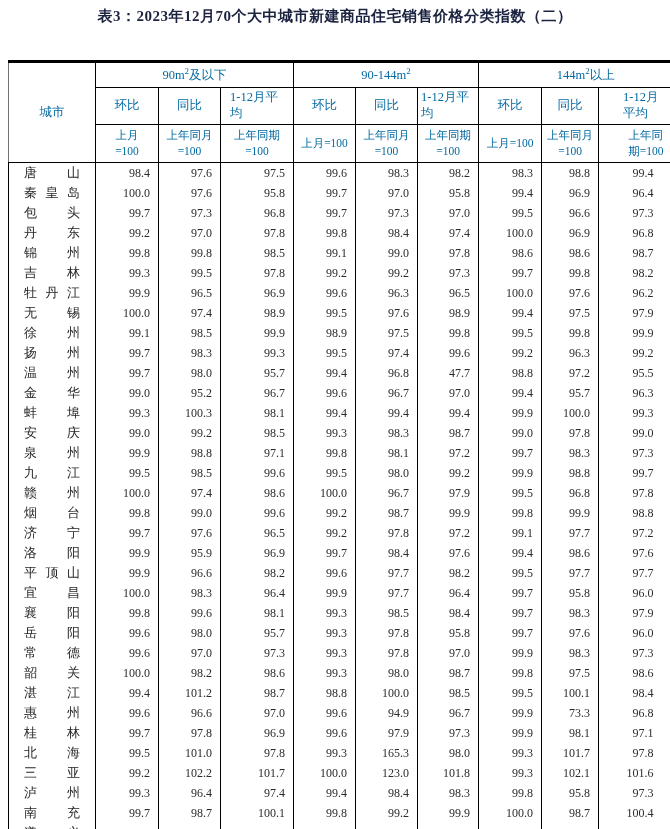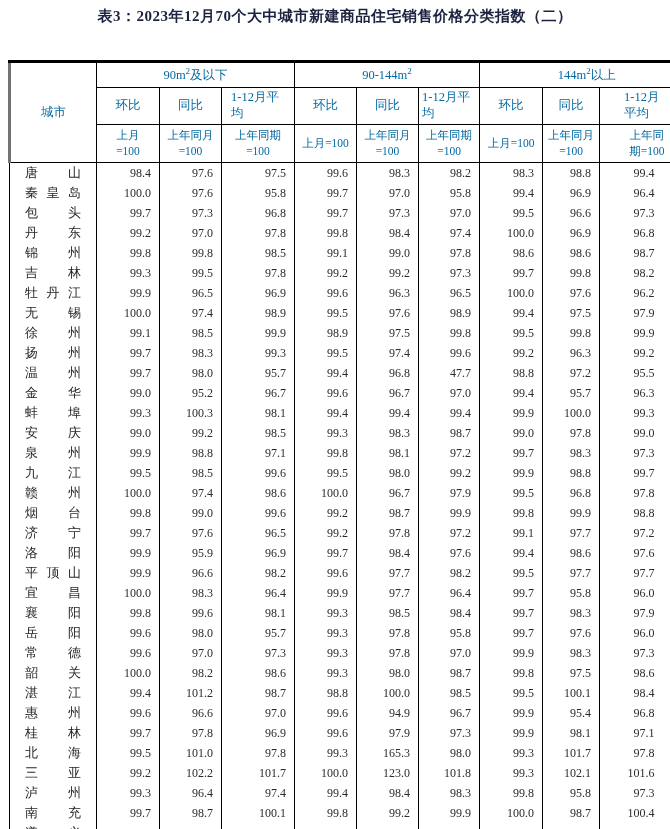--- a/index.html
+++ b/index.html
@@ -23,21 +23,21 @@
   col.c0 { width:63px; } col.c1 { width:62px; } col.c2 { width:73px; }
   col.c3 { width:62px; } col.c4 { width:62px; } col.c5 { width:61px; }
   col.c6 { width:63px; } col.c7 { width:57px; } col.c8 { width:72px; }
 
   thead th {
     font-weight:normal; text-align:center; vertical-align:middle;
     border-right:1px solid #000; border-bottom:1px solid #000;
     padding:0 2px; color:#0369a1;
   }
   thead th.last { border-right:none;padding-left:24px; }
-  th.city-h { border-left:3px solid #737373; font-size:13px; }
+  th.city-h { border-left:1px solid #737373; font-size:13px; }
   tr.r-group th { height:24px; font-size:12.5px; }
   tr.r-cols th { height:36px; font-size:12.5px; line-height:1.25; }
   tr.r-subs th { height:37px; font-size:11.5px; line-height:1.35; }
   sup { font-size:9px; line-height:0; }
   .hdr-avg { display:inline-block; max-width:54px; text-align:left; }
   .sub { display:inline-block; text-align:center; }
   .sub.narrow { max-width:34px; }
 
   tbody tr { height:19px; }
   tbody td { vertical-align:middle; border-right:1px solid #000; }
@@ -573,21 +573,21 @@
                 <span>州</span>
               </div>
             </td>
             <td class="val">99.6</td>
             <td class="val">96.6</td>
             <td class="val">97.0</td>
             <td class="val">99.6</td>
             <td class="val">94.9</td>
             <td class="val">96.7</td>
             <td class="val">99.9</td>
-            <td class="val">95.4</td>
+            <td class="val">73.3</td>
             <td class="val last">96.8</td>
           </tr>
           <tr>
             <td class="city">
               <div class="cname">
                 <span>桂</span>
                 <span>林</span>
               </div>
             </td>
             <td class="val">99.7</td>

